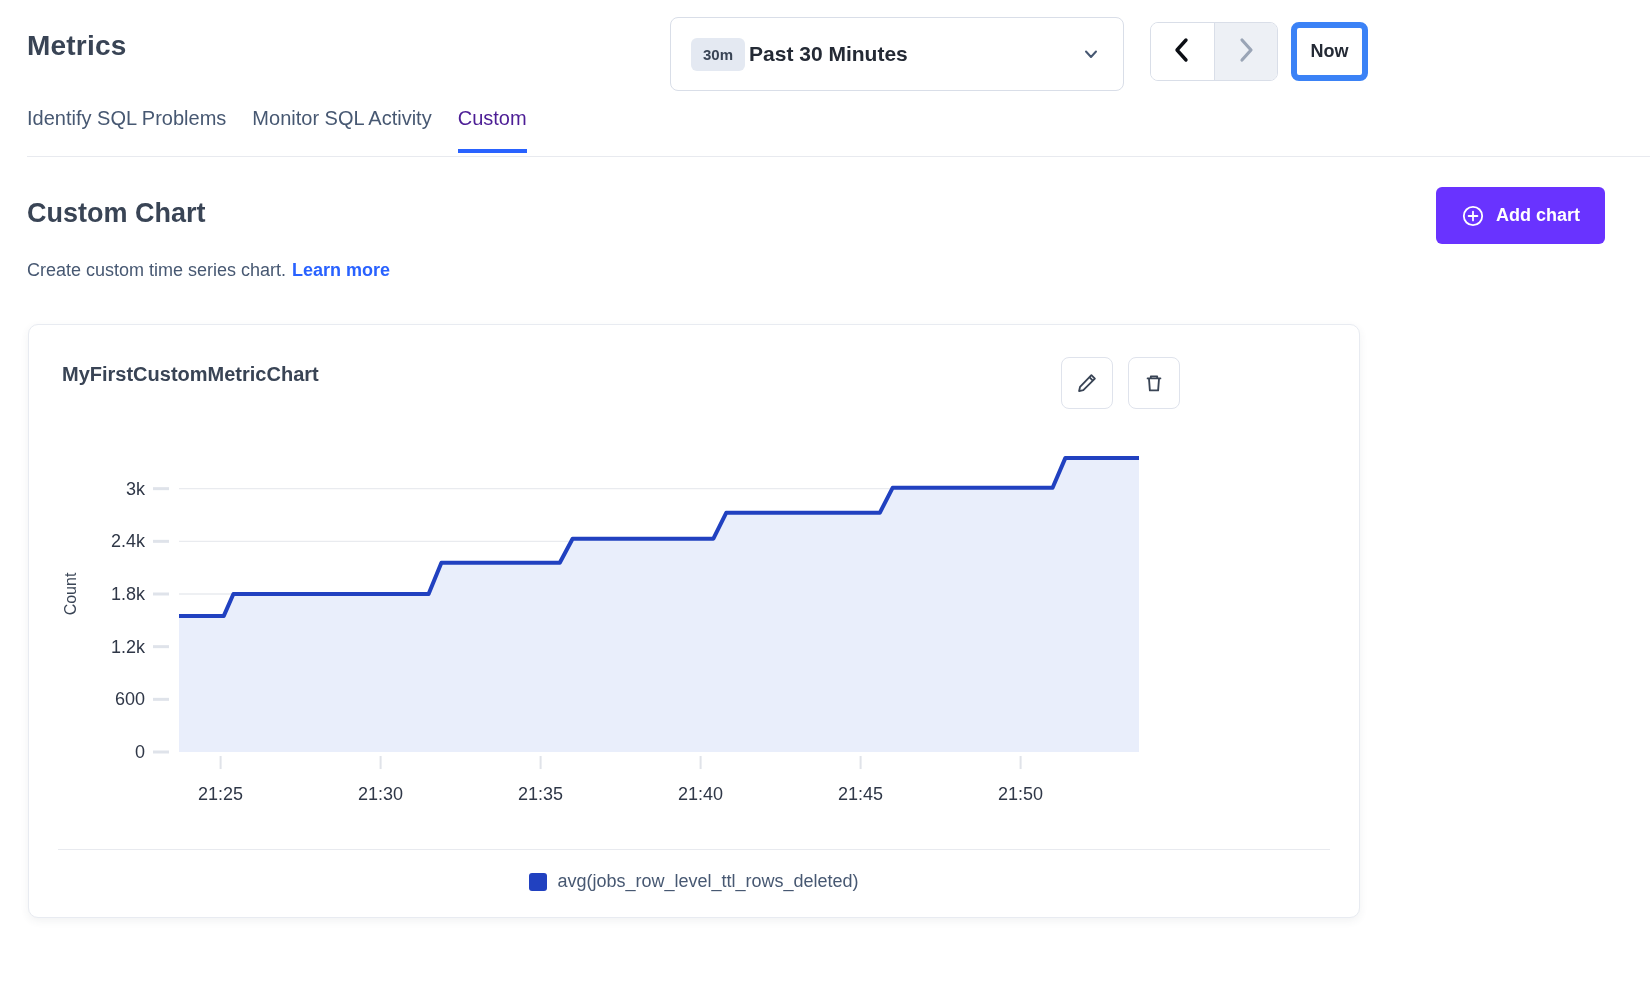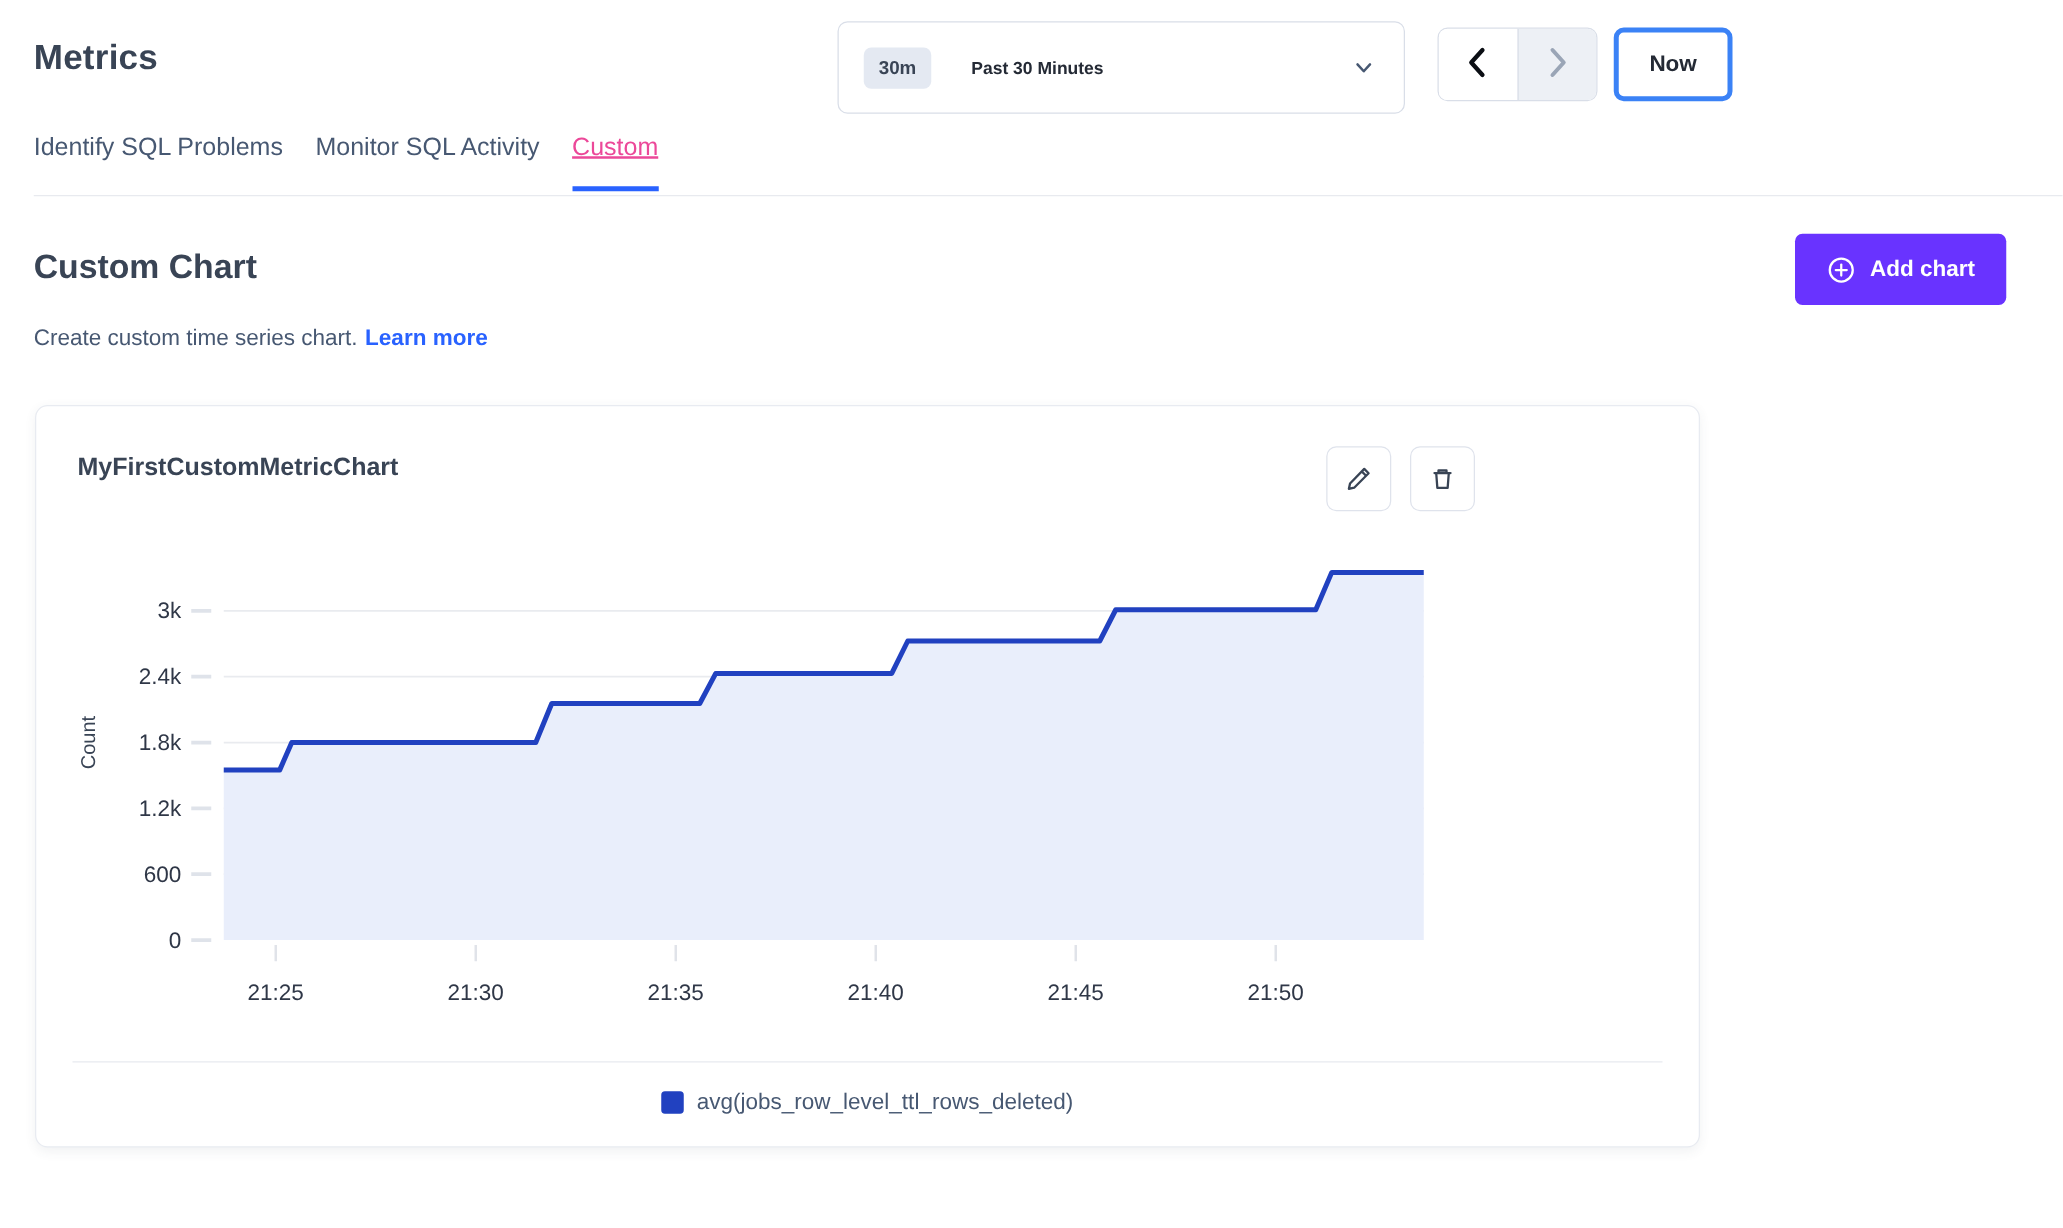--- a/index.html
+++ b/index.html
@@ -5,35 +5,35 @@
   * { margin:0; padding:0; box-sizing:border-box; }
   html,body { width:1650px; height:982px; background:#ffffff; font-family:"Liberation Sans", sans-serif; overflow:hidden; }
   .abs { position:absolute; }
 
   
   .page-title { left:27px; top:30px; font-size:28px; font-weight:bold; color:#394455; letter-spacing:.2px; }
 
   .time-dropdown { left:670px; top:17px; width:454px; height:74px; border:1px solid #d9dee8; border-radius:8px;
     display:flex; align-items:center; padding:0 22px 0 20px; background:#fff; cursor:pointer; }
   .time-badge { background:#e4e9f2; color:#394455; font-size:15px; font-weight:bold; padding:8px 12px; border-radius:6px; }
-  .time-label { margin-left:32px; font-size:14px; font-weight:600; color:#242a35; }
+  .time-label { margin-left:4px; font-size:21px; font-weight:600; color:#242a35; }
   .time-caret { margin-left:auto; display:flex; }
 
   .arrow-group { left:1150px; top:22px; width:128px; height:59px; border:1px solid #d9dee8; border-radius:8px;
     display:flex; overflow:hidden; background:#fff; }
   .arrow-btn { flex:1; display:flex; align-items:center; justify-content:center; cursor:pointer; background:#fff; border:none; }
   .arrow-btn.disabled { background:#edf0f5; border-left:1px solid #d9dee8; cursor:default; }
 
-  .now-btn { left:1291px; top:22px; width:95px; height:59px; border:4px solid #3b82f6; border-radius:8px; background:#fff;
+  .now-btn { left:1291px; top:22px; width:77px; height:59px; border:6px solid #3b82f6; border-radius:8px; background:#fff;
     display:flex; align-items:center; justify-content:center; font-size:18px; font-weight:600; color:#242a35; cursor:pointer; }
 
   .tabs-divider { left:27px; right:0; top:156px; height:1px; background:#e8eaef; }
   .tabs { left:27px; top:107px; display:flex; gap:26px; z-index:2; }
   .tab { font-size:20px; color:#475872; padding-bottom:19px; border-bottom:4px solid transparent; cursor:pointer; }
-  .tab.active { color:#ec4899; border-bottom-color:#2962ff;text-decoration:underline; }
+  .tab.active { color:#4c1d95; border-bottom-color:#2962ff; }
 
   
   .section-title { left:27px; top:198px; font-size:27px; font-weight:bold; color:#394455; }
   .section-sub { left:27px; top:260px; font-size:18px; color:#475872; }
   .learn-more { color:#2962ff; font-weight:600; text-decoration:none; margin-left:6px; cursor:pointer; }
 
   .add-chart-btn { left:1436px; top:187px; width:169px; height:57px; background:#6933ff; border:none; border-radius:6px;
     color:#ffffff; font-size:18px; font-weight:bold; display:flex; align-items:center; justify-content:center; gap:11px;
     cursor:pointer; font-family:"Liberation Sans", sans-serif; }
 

